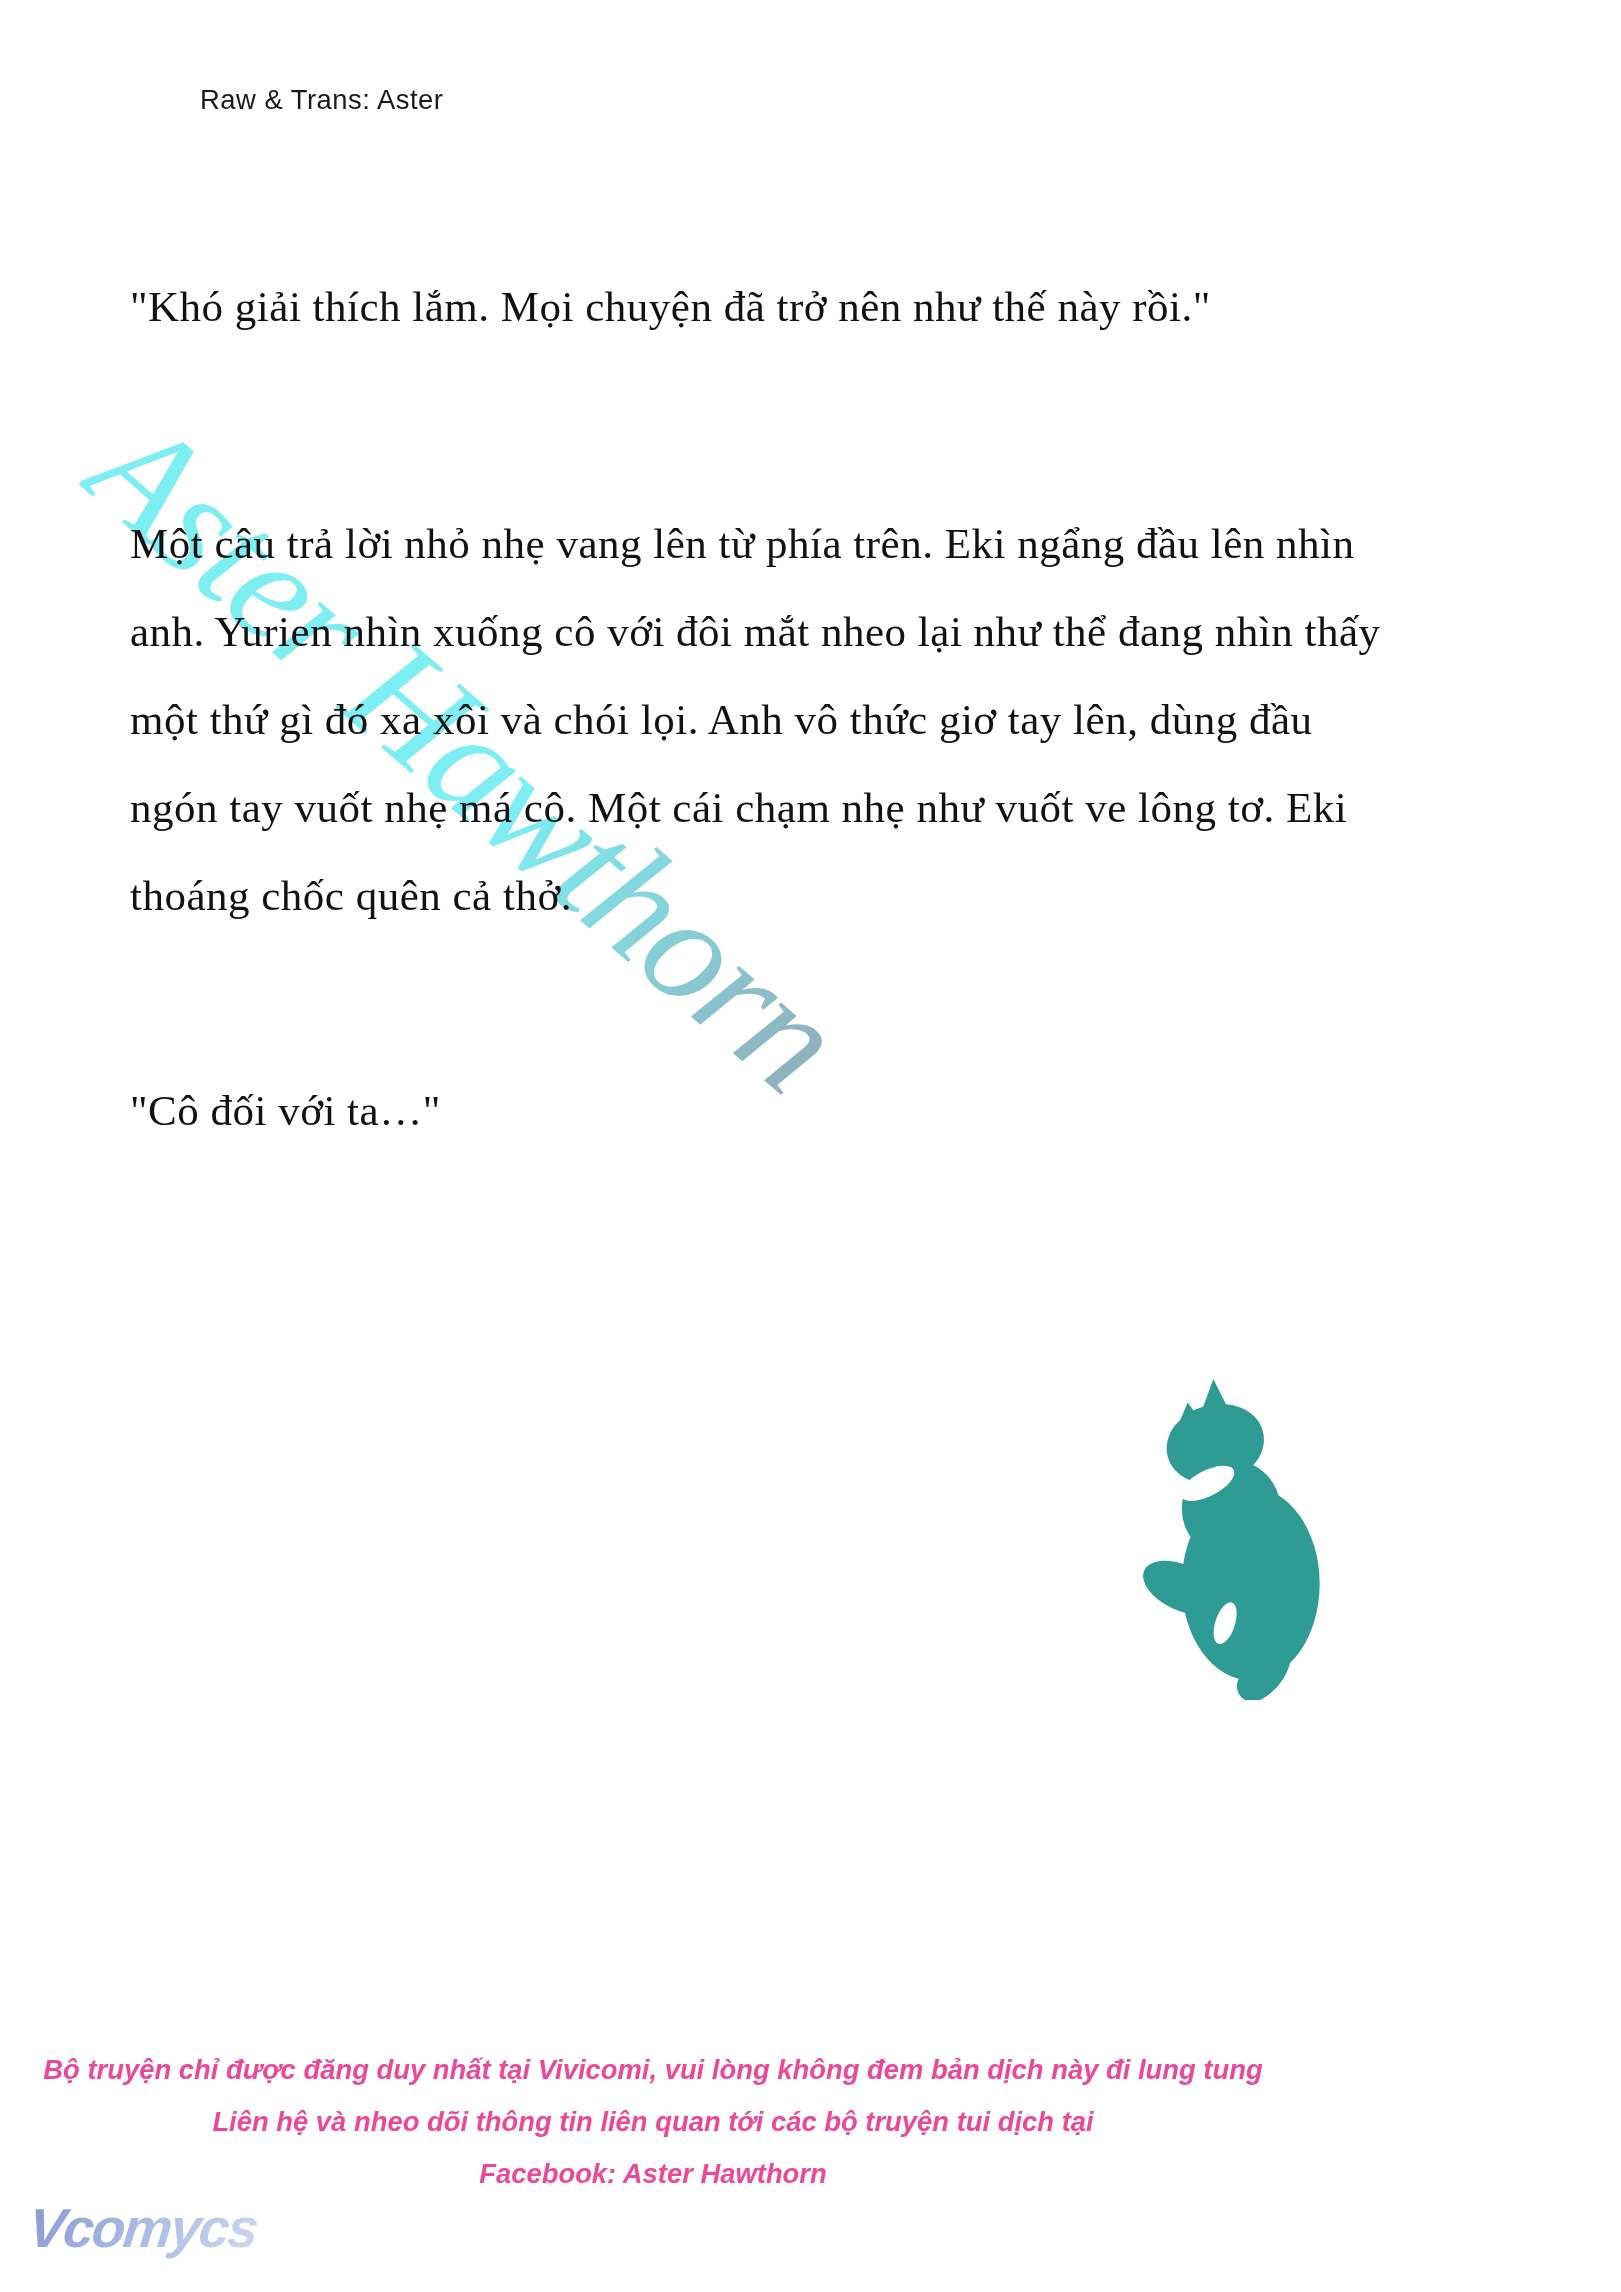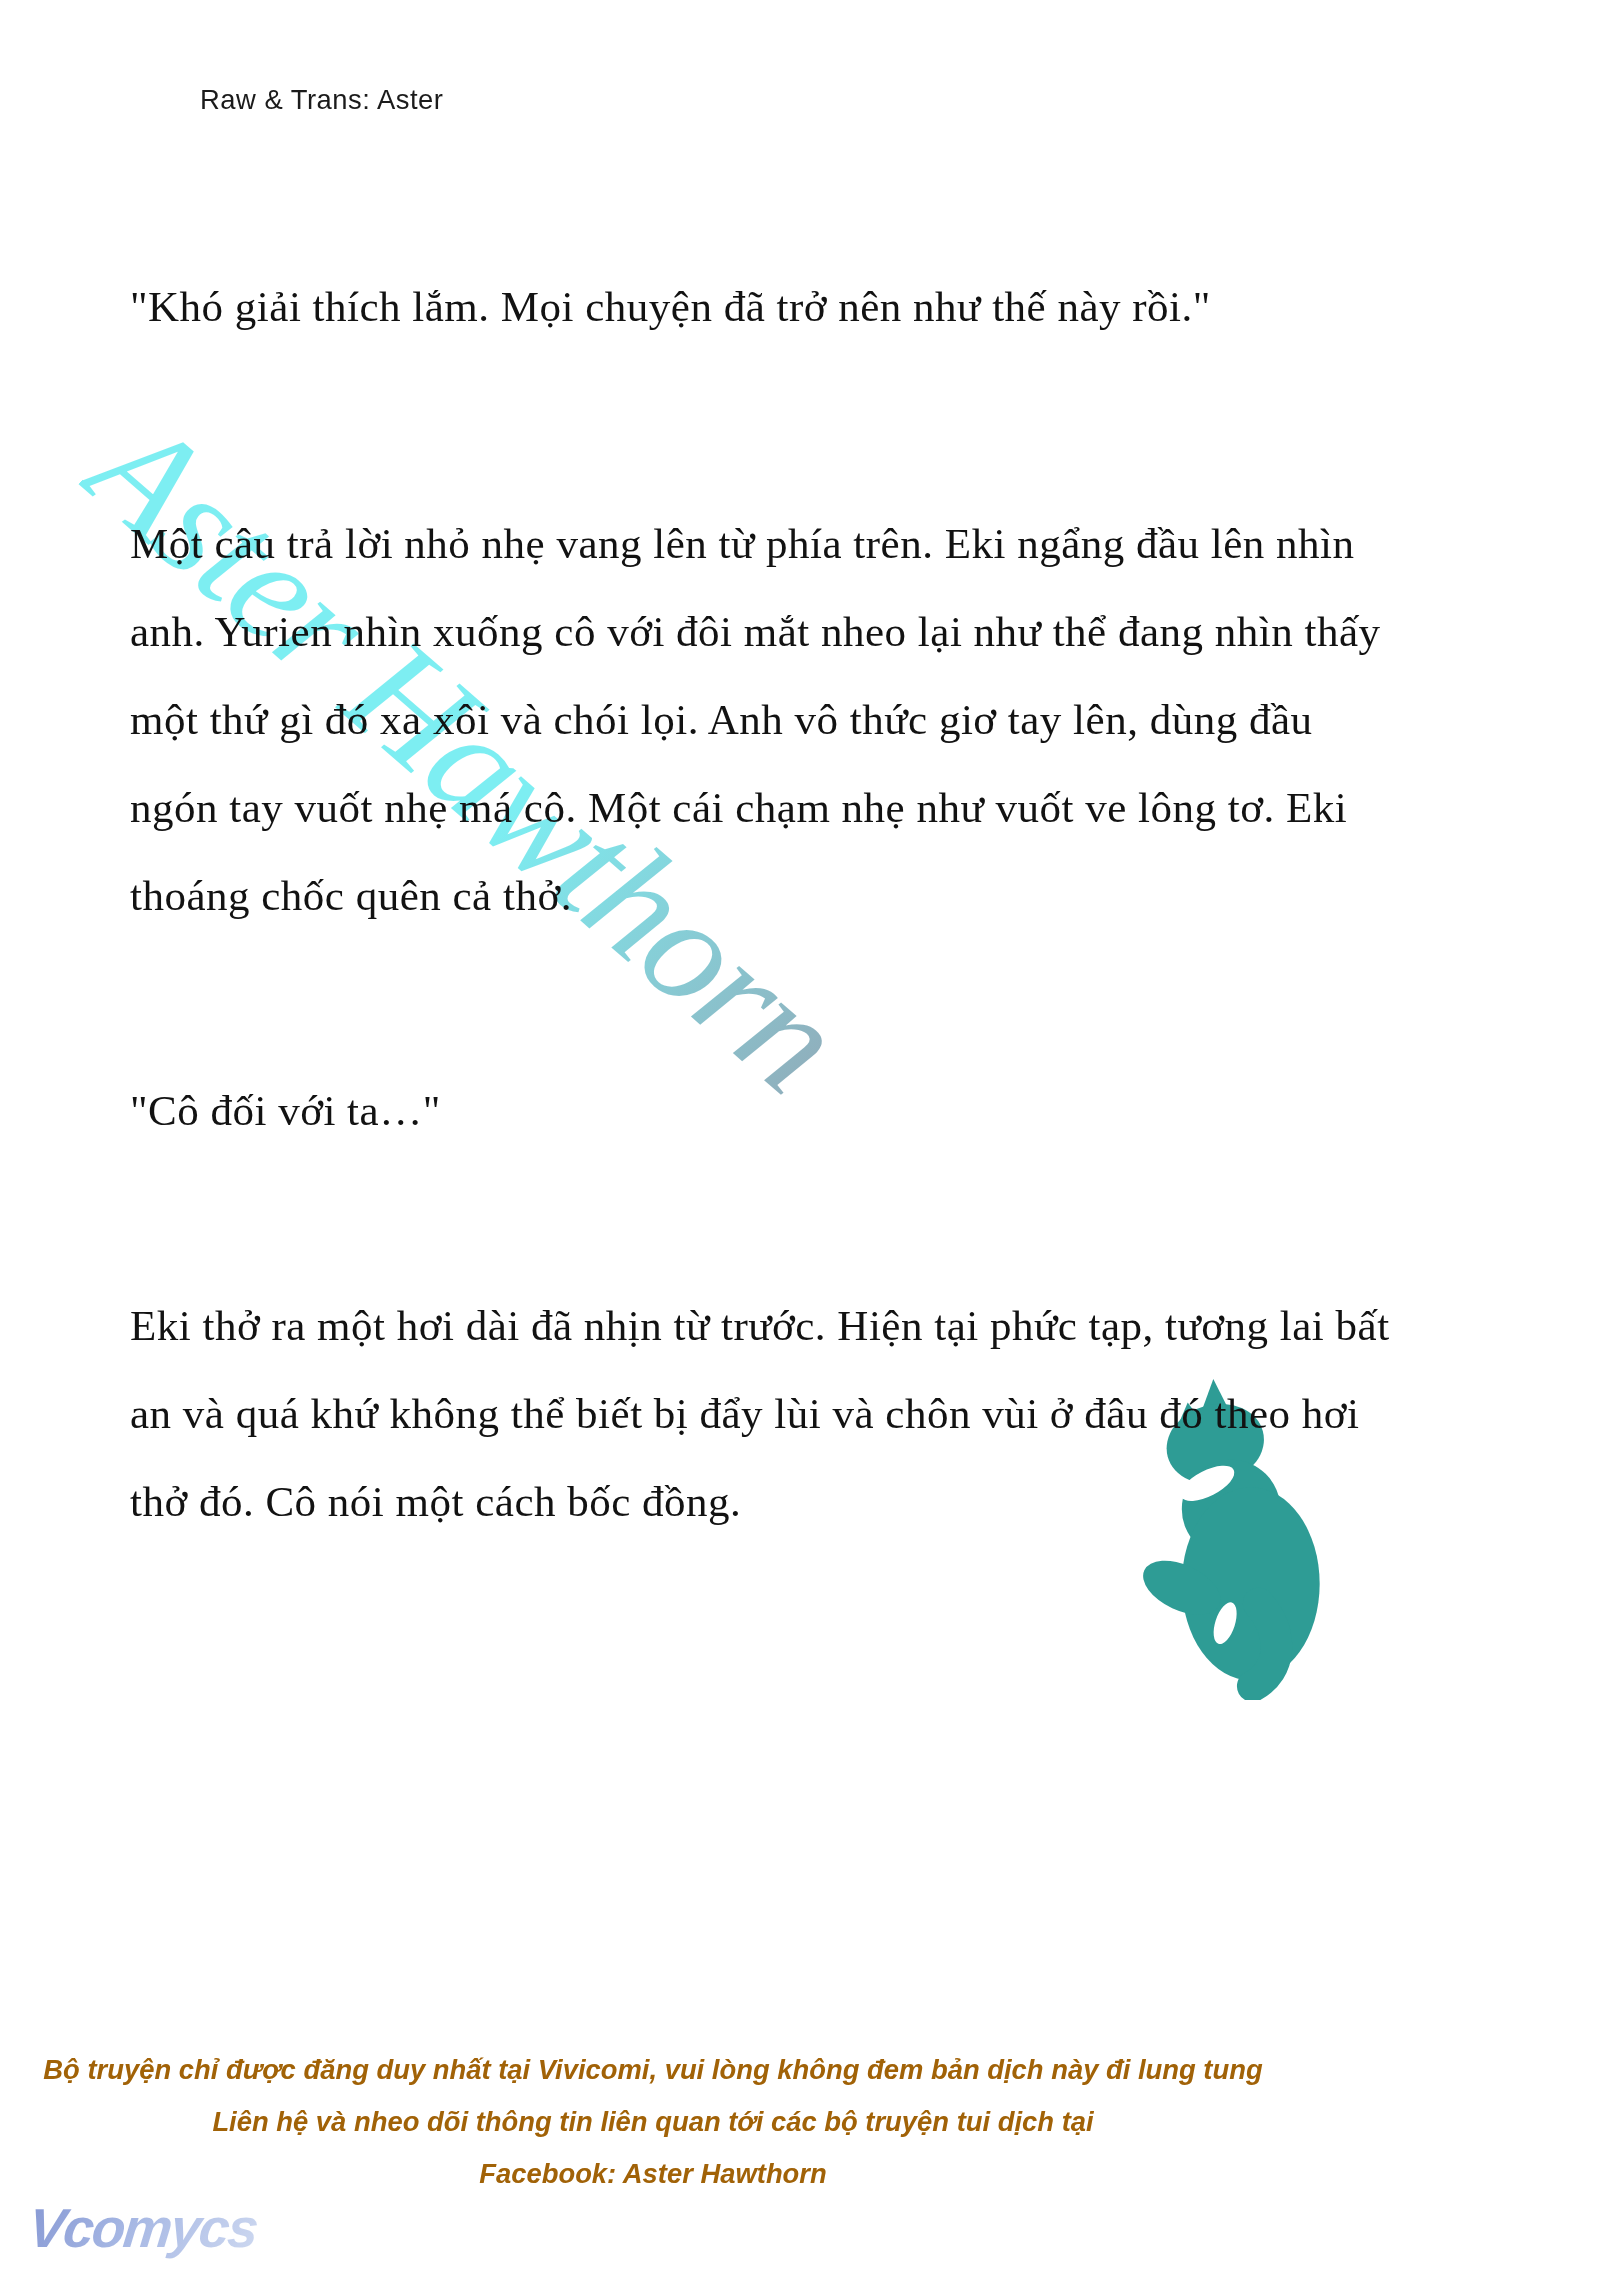--- a/index.html
+++ b/index.html
@@ -42,21 +42,21 @@
     text-align:left;
   }
   .content p{margin:0 0 127px 0;}
   .content p.first{margin-bottom:149px;}
   .footer{
     position:absolute;left:0;top:2044px;width:1306px;z-index:3;
     text-align:center;
     font-family:"Liberation Sans", sans-serif;
     font-style:italic;font-weight:bold;
     font-size:27.4px;line-height:52px;
-    color:#a16207;
+    color:#ec4899;
   }
   .logo{
     position:absolute;left:29px;top:2196px;z-index:3;
     font-family:"Liberation Sans", sans-serif;
     font-style:italic;font-weight:bold;
     font-size:55px;letter-spacing:-2px;
     transform:skewX(-6deg);
     color:#9fb2e0;
   }
   @supports ((-webkit-background-clip: text) or (background-clip: text)){
@@ -96,21 +96,20 @@
       <ellipse cx="68" cy="110" rx="30" ry="13" transform="rotate(-27 68 110)"></ellipse>
 
       <ellipse cx="86" cy="252" rx="10" ry="22" transform="rotate(18 86 252)"></ellipse>
     </g>
   </svg>
 
   <div class="content">
     <p class="first">"Khó giải thích lắm. Mọi chuyện đã trở nên như thế này rồi."</p>
     <p>Một câu trả lời nhỏ nhẹ vang lên từ phía trên. Eki ngẩng đầu lên nhìn anh. Yurien nhìn xuống cô với đôi mắt nheo lại như thể đang nhìn thấy một thứ gì đó xa xôi và chói lọi. Anh vô thức giơ tay lên, dùng đầu ngón tay vuốt nhẹ má cô. Một cái chạm nhẹ như vuốt ve lông tơ. Eki thoáng chốc quên cả thở.</p>
     <p>"Cô đối với ta…"</p>
-    <p>Eki thở ra một hơi dài đã nhịn từ trước. Hiện tại phức tạp, tương lai bất an và quá khứ không thể biết bị đẩy lùi và chôn vùi ở đâu đó theo hơi thở đó. Cô nói một cách bốc đồng.</p>
   </div>
 
   <div class="footer">
     <div class="footer-line">Bộ truyện chỉ được đăng duy nhất tại Vivicomi, vui lòng không đem bản dịch này đi lung tung</div>
     <div class="footer-line">Liên hệ và nheo dõi thông tin liên quan tới các bộ truyện tui dịch tại</div>
     <div class="footer-line">Facebook: Aster Hawthorn</div>
   </div>
 
   <div class="logo">Vcomycs</div>
 

